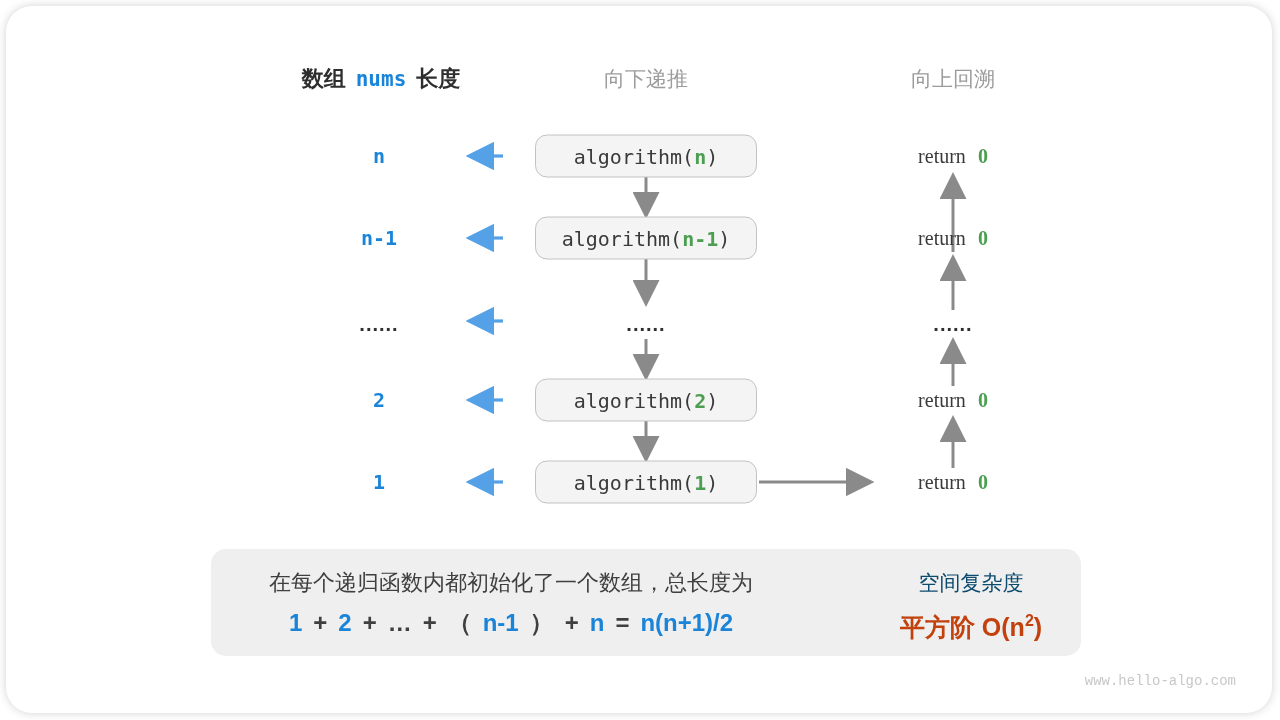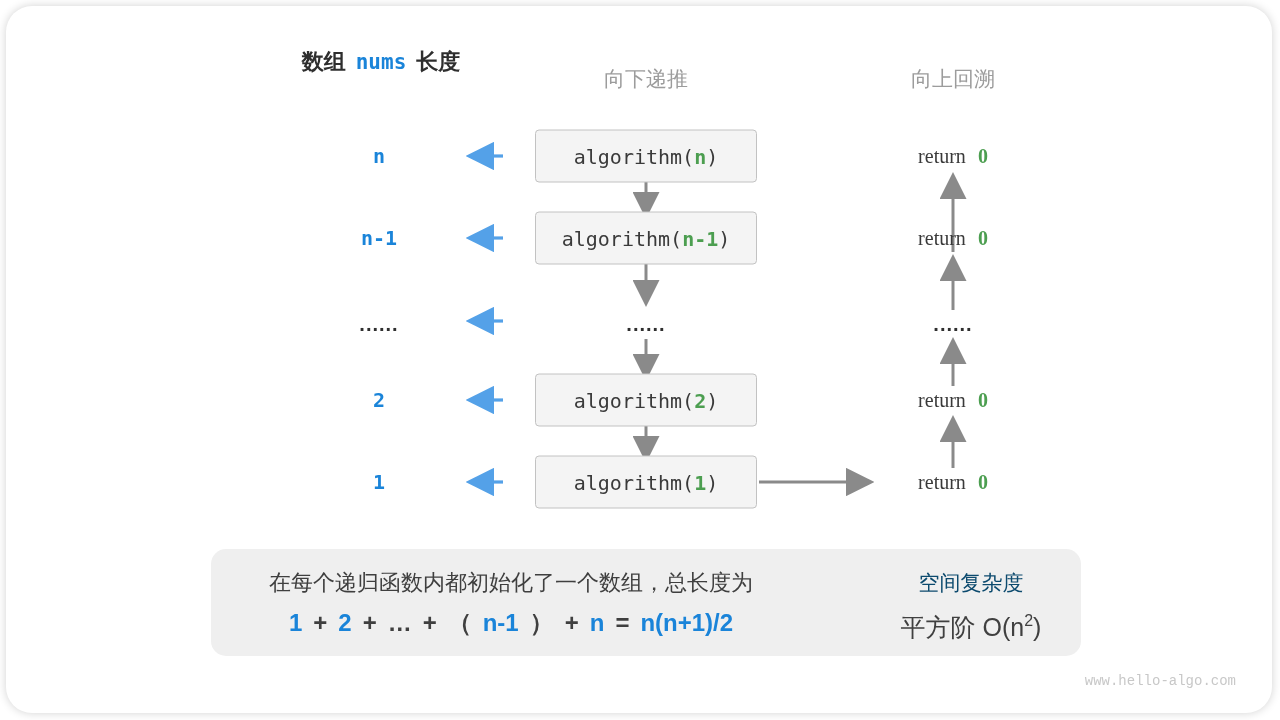--- a/index.html
+++ b/index.html
@@ -16,22 +16,22 @@
   
   .hdr { font-size:22px; font-weight:bold; color:#2e2e2e; display:inline-flex; align-items:baseline; gap:10px; }
   .hdr-gray { font-size:21px; font-weight:normal; color:#9c9c9c; }
   .code-blue { font-family:"DejaVu Sans Mono", monospace; font-weight:bold; color:#1a84d9; font-size:21px; }
 
   
   .size-label { font-family:"DejaVu Sans Mono", monospace; font-weight:bold; font-size:20px; color:#1a84d9; }
 
   
   .call-box {
-    width:222px; height:53px; background:#f4f4f4;
-    border:1.5px solid #c2c2c2; border-radius:4px;
+    width:222px; height:43px; background:#f4f4f4;
+    border:1.5px solid #c2c2c2; border-radius:12px;
     display:flex; align-items:center; justify-content:center;
     font-family:"DejaVu Sans Mono", monospace; font-size:20px; color:#3a3a3a;
   }
   .call-box .arg { color:#4c9e50; font-weight:bold; }
 
   
   .ret { font-family:Liberation Serif, serif; font-size:20px; color:#3a3a3a; display:inline-flex; gap:12px; }
   .ret .val { color:#4c9e50; font-weight:bold; }
 
   .dots { font-weight:bold; font-size:20px; color:#2f2f2f; letter-spacing:1px; }
@@ -43,21 +43,21 @@
     left:205px; top:543px; width:870px; height:107px;
     background:#efefef; border-radius:15px;
   }
   .summary-line1 { font-size:22px; color:#3f3f3f; font-weight:500; }
   .formula { display:inline-flex; align-items:baseline; gap:11px;
              font-family:"Liberation Sans", sans-serif; font-weight:bold; font-size:24px; }
   .formula .blue { color:#1a84d9; }
   .formula .dark { color:#3f3f3f; }
 
   .result-title { font-size:21px; font-weight:normal; color:#0c4a6e; }
-  .result-value { font-size:25px; font-weight:normal; color:#404040; }
+  .result-value { font-size:25px; font-weight:bold; color:#c2410c; }
   .result-value sup { font-size:16px; }
 
   .watermark { font-family:Liberation Mono, monospace; font-size:14px; color:#c8c8c8; }
 
   svg.overlay { position:absolute; left:0; top:0; pointer-events:none; }
 </style>
 </head>
 <body>
 
 <div class="card">
@@ -86,21 +86,21 @@
     <line x1="947" y1="246" x2="947" y2="172" stroke="#8a8a8a" stroke-width="3" marker-end="url(#head-gray)"></line>
     <line x1="947" y1="304" x2="947" y2="254" stroke="#8a8a8a" stroke-width="3" marker-end="url(#head-gray)"></line>
     <line x1="947" y1="380" x2="947" y2="337" stroke="#8a8a8a" stroke-width="3" marker-end="url(#head-gray)"></line>
     <line x1="947" y1="462" x2="947" y2="415" stroke="#8a8a8a" stroke-width="3" marker-end="url(#head-gray)"></line>
 
     <line x1="753" y1="476" x2="862" y2="476" stroke="#8a8a8a" stroke-width="3.2" marker-end="url(#head-gray)"></line>
 
     <polygon points="800,590 824,590 824,581 846,598 824,615 824,606 800,606" fill="#cacaca"></polygon>
   </svg>
 
-  <div class="abs center hdr" style="left:375px; top:56px;justify-content:space-between;">
+  <div class="abs center hdr" style="left:375px; top:73px;justify-content:space-between;">
     <span>数组</span>
     <span class="code-blue">nums</span>
     <span>长度</span>
   </div>
   <div class="abs center hdr-gray" style="left:640px; top:73px;">向下递推</div>
   <div class="abs center hdr-gray" style="left:947px; top:73px;">向上回溯</div>
 
   <div class="abs center size-label" style="left:373px; top:150px;">n</div>
   <div class="abs center call-box" style="left:640px; top:150px;">
     <span>algorithm(</span>

